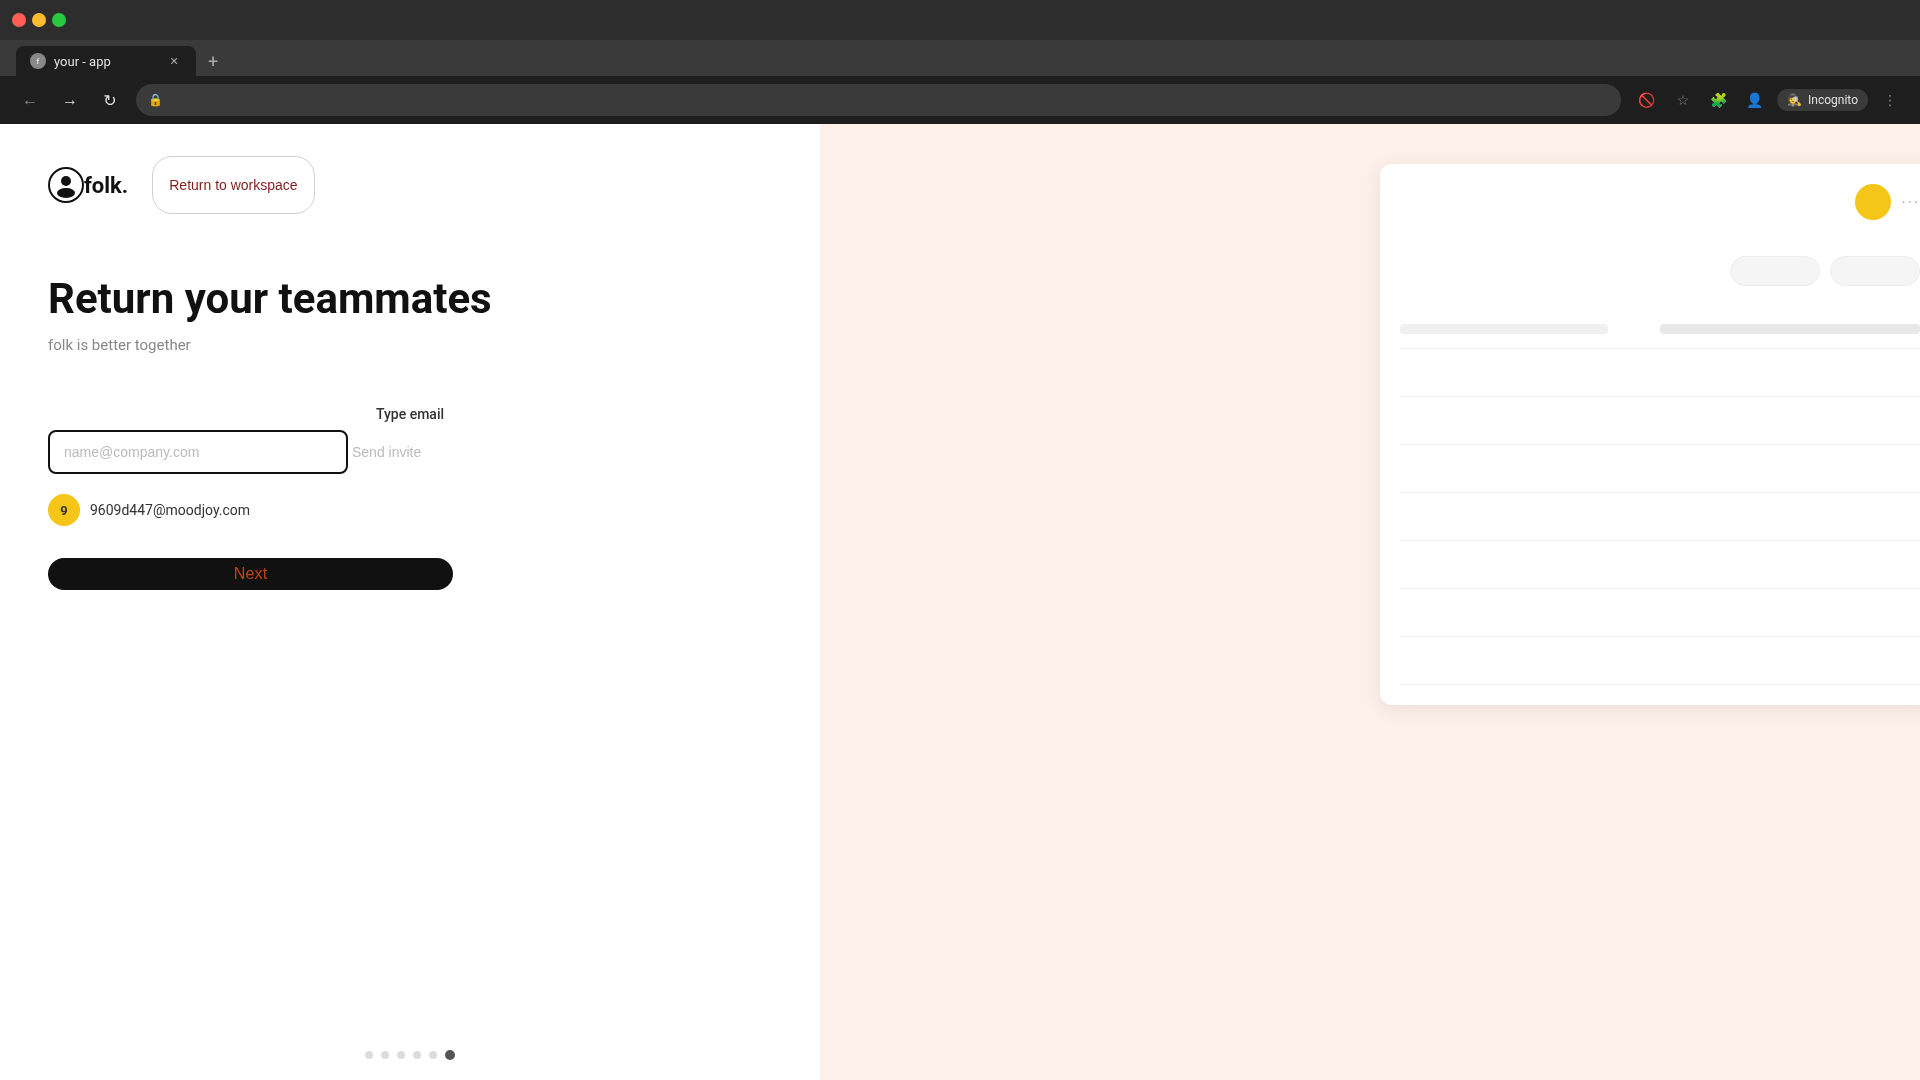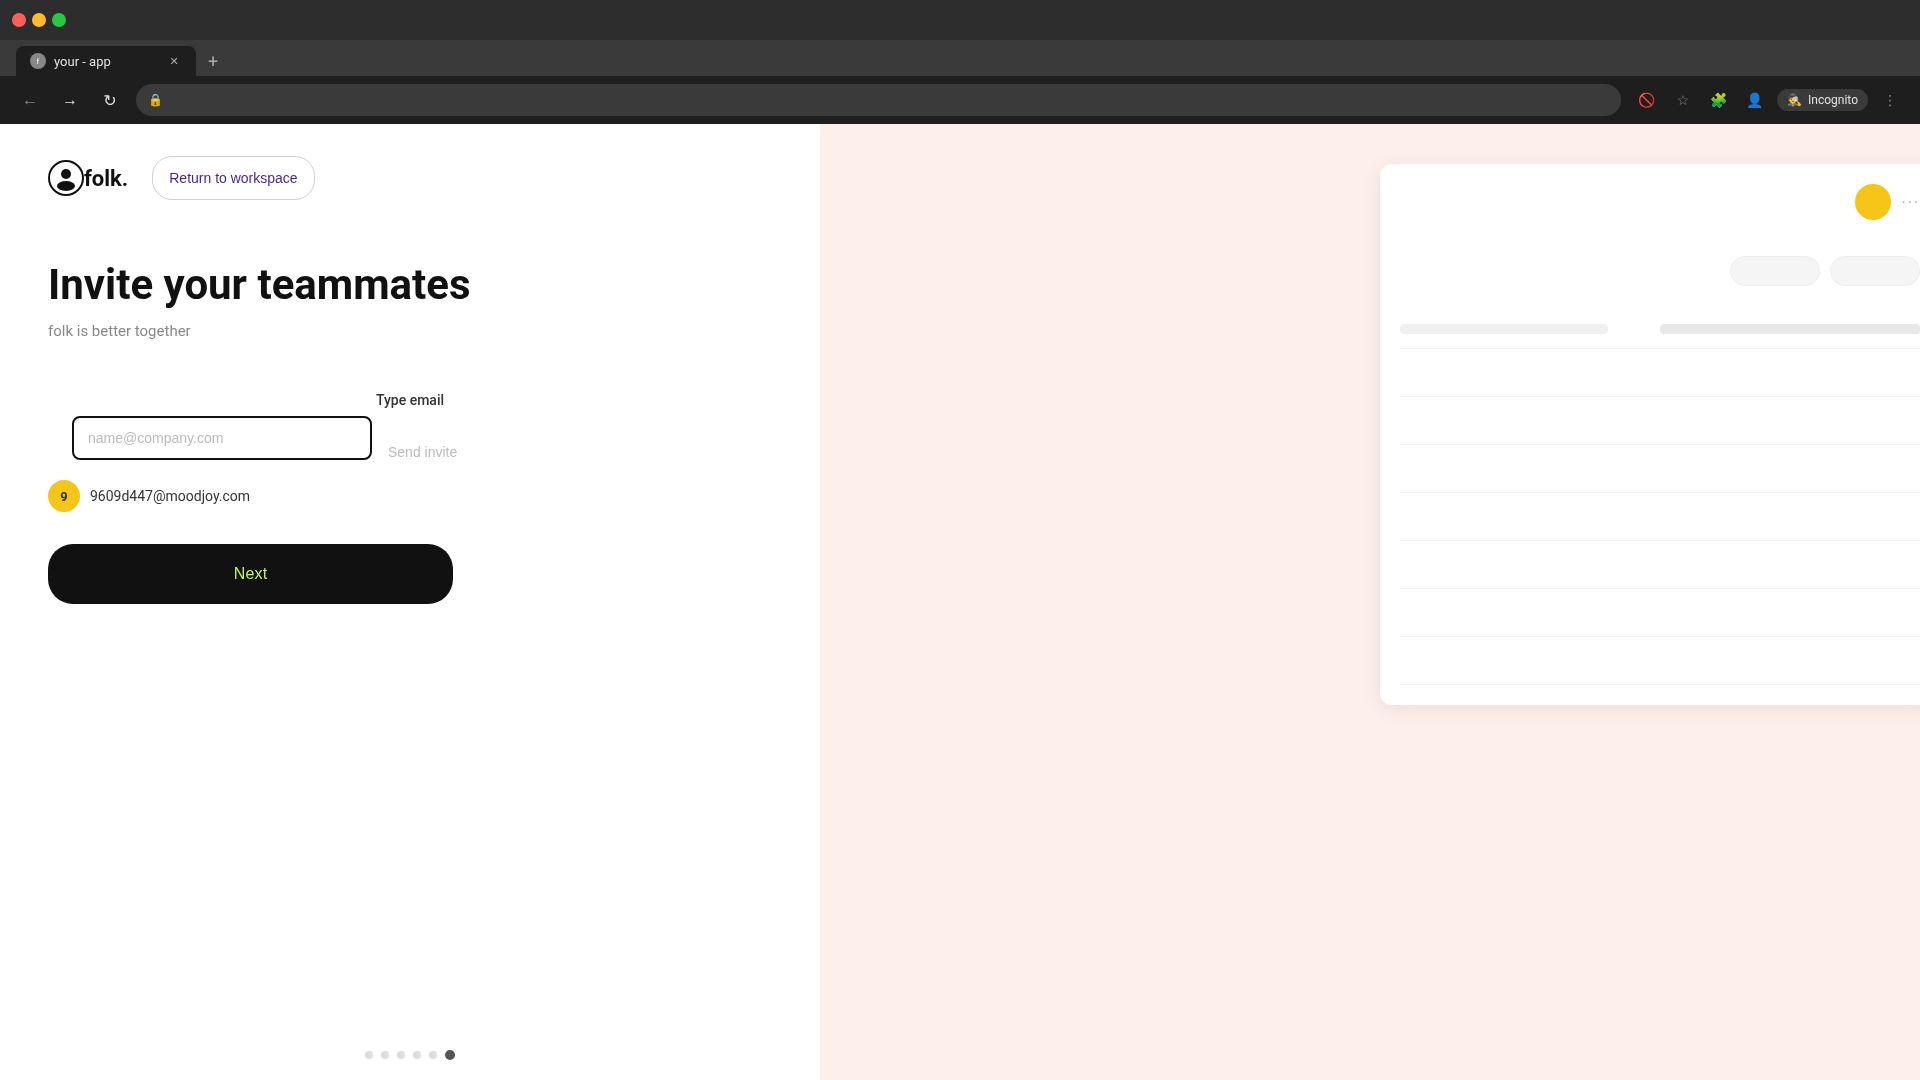--- a/index.html
+++ b/index.html
@@ -199,23 +199,23 @@
     }
     .folk-logo-icon {
       width: 36px;
       height: 36px;
     }
 
     .return-btn {
       background: #fff;
       border: 1.5px solid #d0d0d0;
       border-radius: 20px;
-      padding: 13px 16px;
+      padding: 20px 16px;
       font-size: 14px;
-      color: #4c1d95;
+      color: #7f1d1d;
       cursor: pointer;
       white-space: nowrap;
     }
 
     .form-section {
       padding: 60px 48px 0 48px;
     }
 
     .page-title {
       font-size: 42px;
@@ -234,24 +234,22 @@
     .field-label {
       font-size: 14px;
       font-weight: 500;
       color: #333;
       margin-bottom: 8px;
       text-align: center;
     }
 
     .email-row {
       display: flex;
-      align-items: flex-end;
-      gap: 12px;
+      align-items: center;
       margin-bottom: 20px;
-      margin-left: 24px;
     }
 
     .email-input {
       width: 300px;
       height: 44px;
       border: 2px solid #111;
       border-radius: 8px;
       padding: 0 14px;
       font-size: 14px;
       color: #333;
@@ -289,25 +287,25 @@
       font-weight: 700;
       color: #333;
     }
     .invited-email {
       font-size: 14px;
       color: #333;
     }
 
     .next-btn {
       width: 405px;
-      height: 60px;
+      height: 32px;
       background: #111;
       border: none;
       border-radius: 25px;
-      color: #bef264;
+      color: #c2410c;
       font-size: 16px;
       font-weight: 500;
       cursor: pointer;
       letter-spacing: 0.2px;
     }
 
     
     .pagination-dots {
       position: absolute;
       bottom: 20px;
@@ -477,21 +475,21 @@
           <circle cx="18" cy="18" r="17" stroke="#111" stroke-width="2" fill="white"></circle>
           <circle cx="18" cy="14" r="5" fill="#111"></circle>
           <ellipse cx="18" cy="26" rx="9" ry="5" fill="#111"></ellipse>
         </svg>
         <span>folk.</span>
       </div>
       <button class="return-btn">Return to workspace</button>
     </div>
 
     <div class="form-section">
-      <h1 class="page-title">Invite your teammates</h1>
+      <h1 class="page-title">Return your teammates</h1>
       <p class="page-subtitle">folk is better together</p>
 
       <div class="field-label">Type email</div>
 
       <div class="email-row">
         <input class="email-input" type="email" placeholder="name@company.com" style="">
         <button class="send-invite-btn">Send invite</button>
       </div>
 
       

